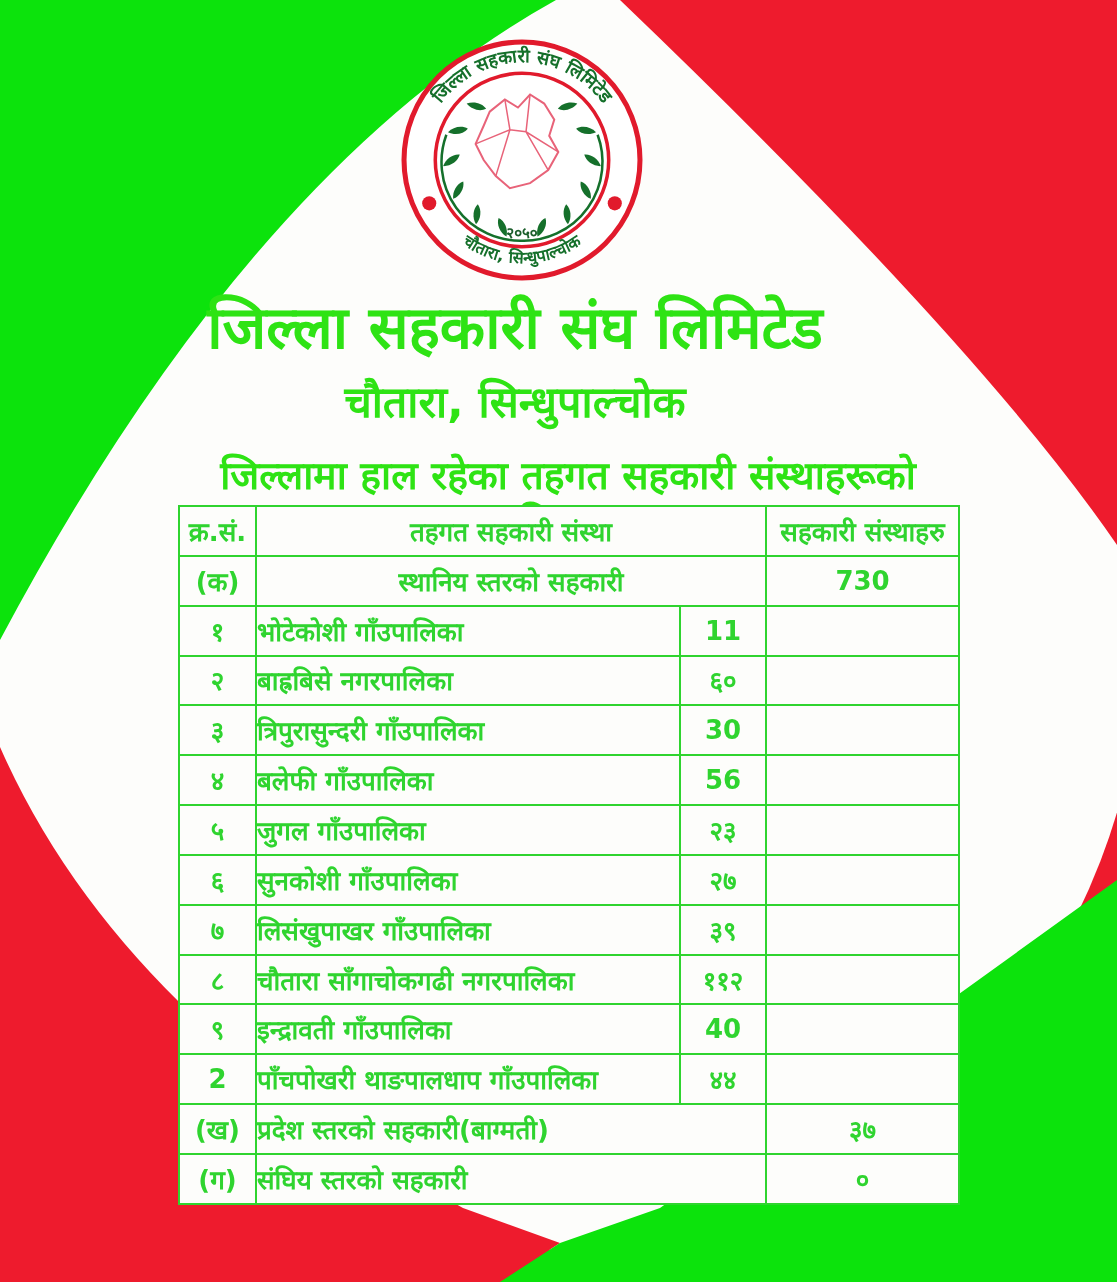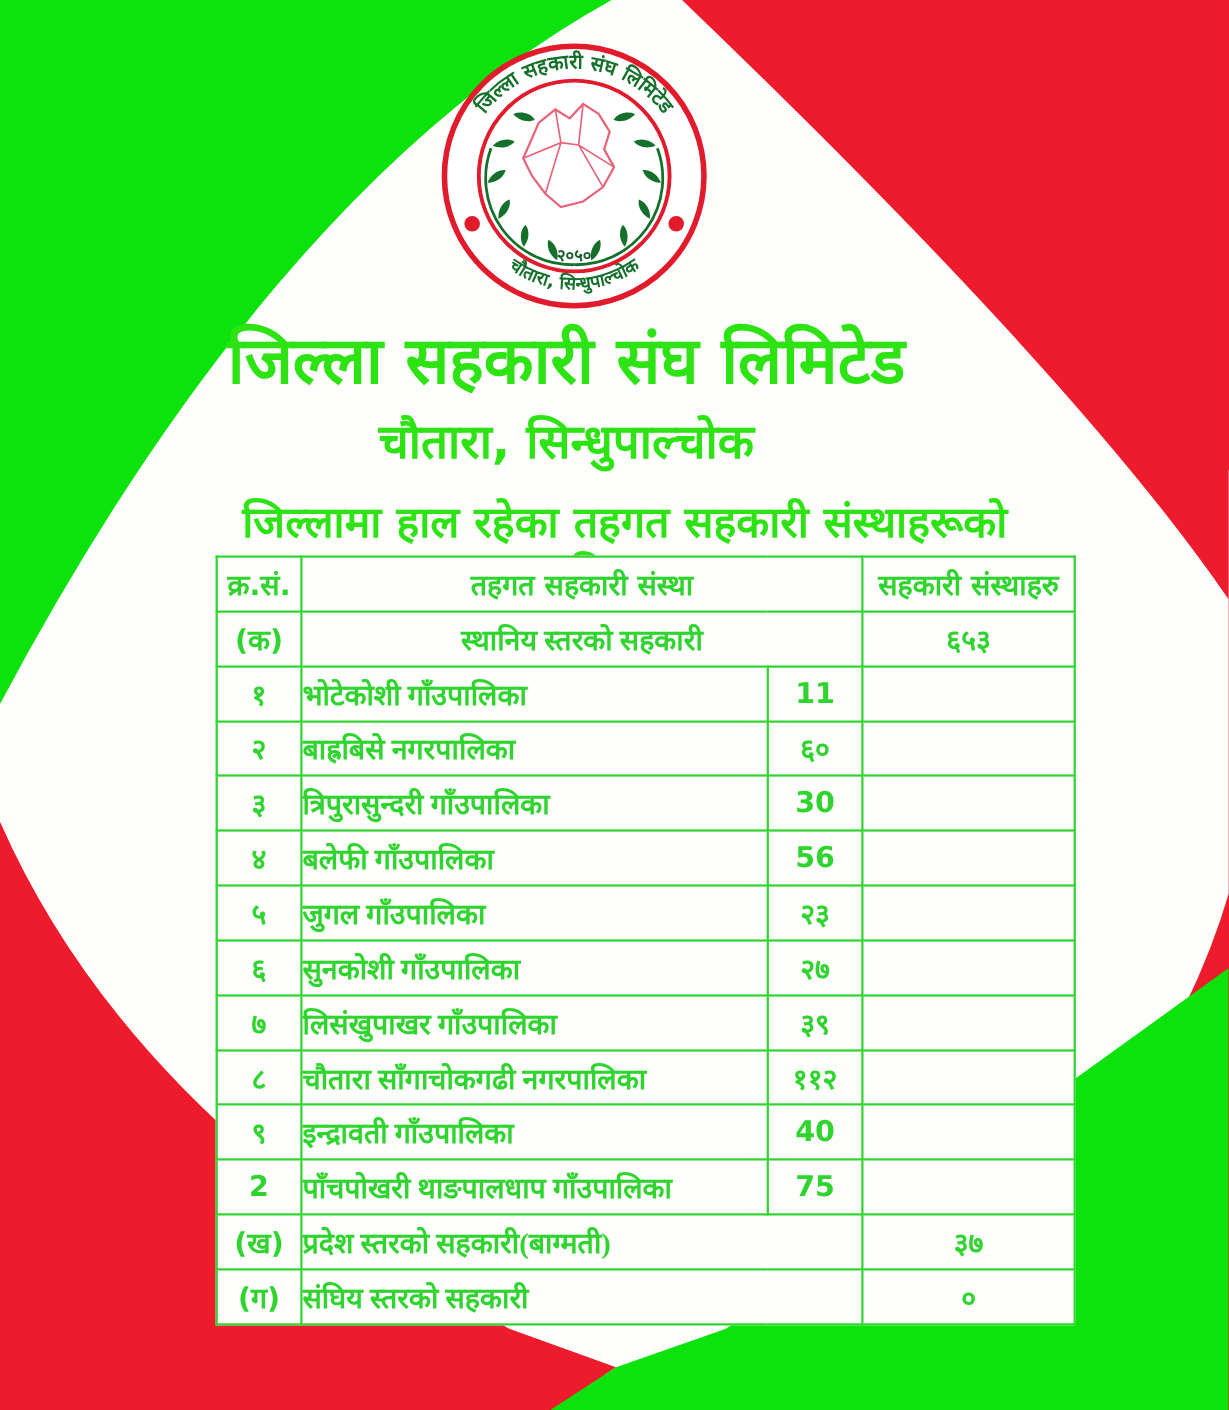--- a/index.html
+++ b/index.html
@@ -7,27 +7,27 @@
        font-family:"DejaVu Sans",sans-serif;background:#ee1b2d;}
   .canvas{position:absolute;inset:0;width:1117px;height:1282px;}
   svg.bg{position:absolute;left:0;top:0;width:1117px;height:1282px;}
   svg.logo{position:absolute;left:401px;top:38px;width:242px;height:244px;}
   .title{position:absolute;left:0;top:288px;width:1030px;text-align:center;
          font-size:59px;font-weight:bold;color:#2ee314;line-height:80px;}
   .subtitle{position:absolute;left:0;top:372px;width:1030px;text-align:center;
          font-size:43px;font-weight:bold;color:#2ee314;line-height:60px;}
   .table-heading{position:absolute;left:178px;top:452px;width:780px;text-align:center;
          font-size:39px;font-weight:bold;color:#2ee314;line-height:48px;}
-  table.coop{position:absolute;left:196px;top:505px;width:780px;height:700px;
+  table.coop{position:absolute;left:178px;top:505px;width:780px;height:700px;
          border-collapse:collapse;table-layout:fixed;background:#fdfdfb;}
   table.coop td,table.coop th{border:2px solid #2fd42f;color:#2fd42f;font-weight:bold;
          font-size:26px;white-space:nowrap;overflow:hidden;padding:0;}
   table.coop th{font-size:26px;text-align:center;}
   td.sn,td.cnt,td.val{text-align:center;}
-  td.name{text-align:left;padding-left:14px;font-family:Liberation Serif, serif;}
+  td.name{text-align:left;padding-left:14px;}
   td.name.center{text-align:center;padding-left:0;}
 </style>
 </head>
 <body>
 
 <div class="canvas">
 
   <svg class="bg" viewBox="0 0 1117 1282">
     <rect x="0" y="0" width="1117" height="1282" fill="#ee1b2d"></rect>
     <ellipse cx="560" cy="620" rx="585" ry="630" fill="#fdfdfb"></ellipse>
@@ -93,21 +93,21 @@
       </colgroup>
     <tbody>
       <tr>
         <th>क्र.सं.</th>
         <th colspan="2">तहगत सहकारी संस्था</th>
         <th>सहकारी संस्थाहरु</th>
       </tr>
       <tr>
         <td class="sn">(क)</td>
         <td colspan="2" class="name center">स्थानिय स्तरको सहकारी</td>
-        <td class="val">६५३</td>
+        <td class="val">730</td>
       </tr>
       <tr>
           <td class="sn">१</td>
           <td class="name">भोटेकोशी गाँउपालिका</td>
           <td class="cnt">11</td>
           <td></td>
         </tr>
       <tr>
           <td class="sn">२</td>
           <td class="name">बाह्रबिसे नगरपालिका</td>
@@ -152,21 +152,21 @@
         </tr>
       <tr>
           <td class="sn">९</td>
           <td class="name">इन्द्रावती गाँउपालिका</td>
           <td class="cnt">40</td>
           <td></td>
         </tr>
       <tr>
           <td class="sn">2</td>
           <td class="name">पाँचपोखरी थाङपालधाप गाँउपालिका</td>
-          <td class="cnt">75</td>
+          <td class="cnt">४४</td>
           <td></td>
         </tr>
       <tr>
         <td class="sn">(ख)</td>
         <td colspan="2" class="name">प्रदेश स्तरको सहकारी(बाग्मती)</td>
         <td class="val">३७</td>
       </tr>
       <tr>
         <td class="sn">(ग)</td>
         <td colspan="2" class="name">संघिय स्तरको सहकारी</td>

